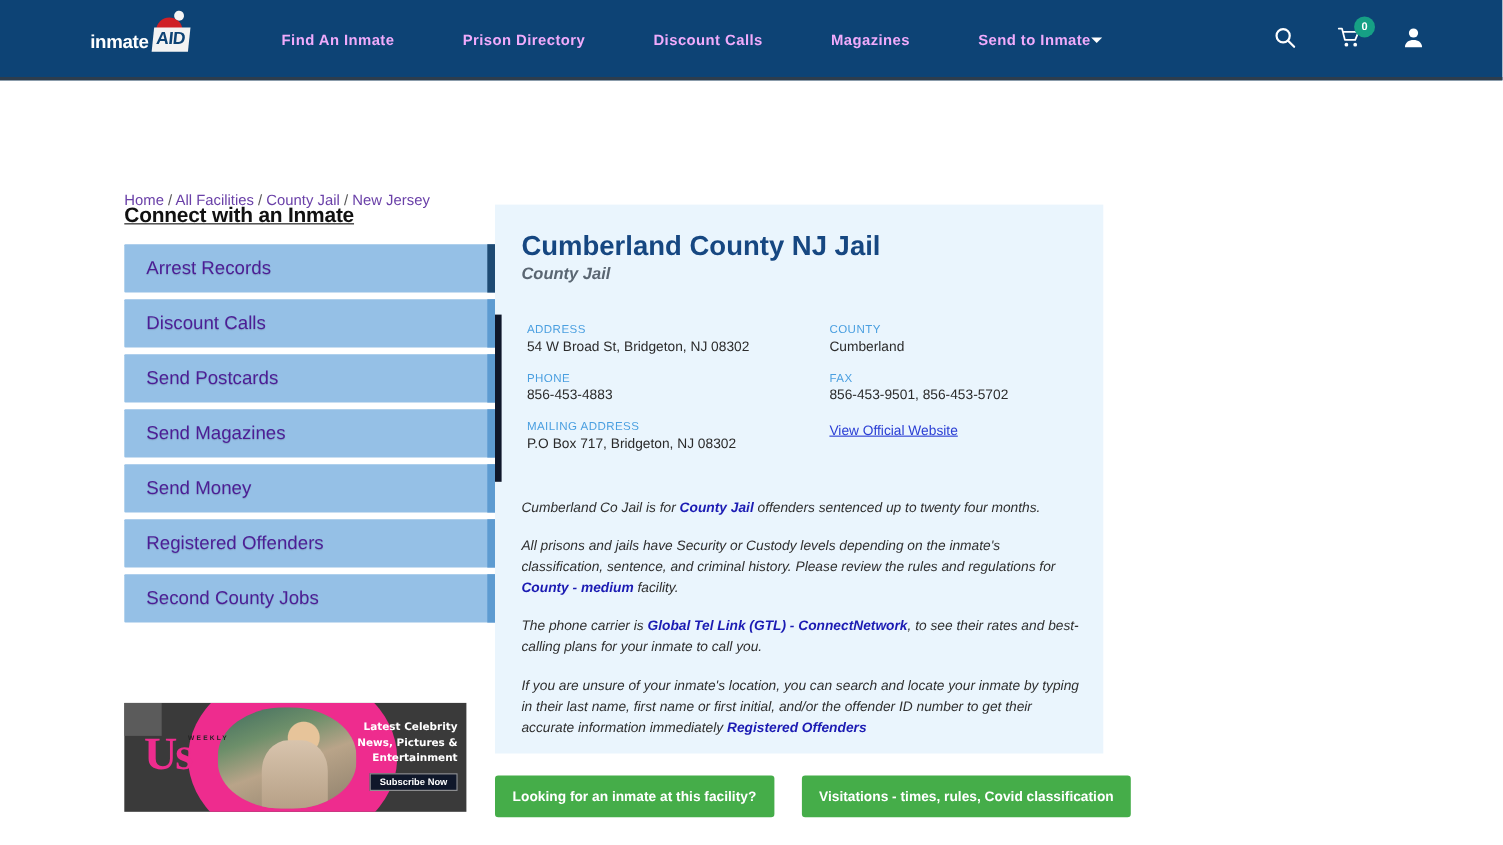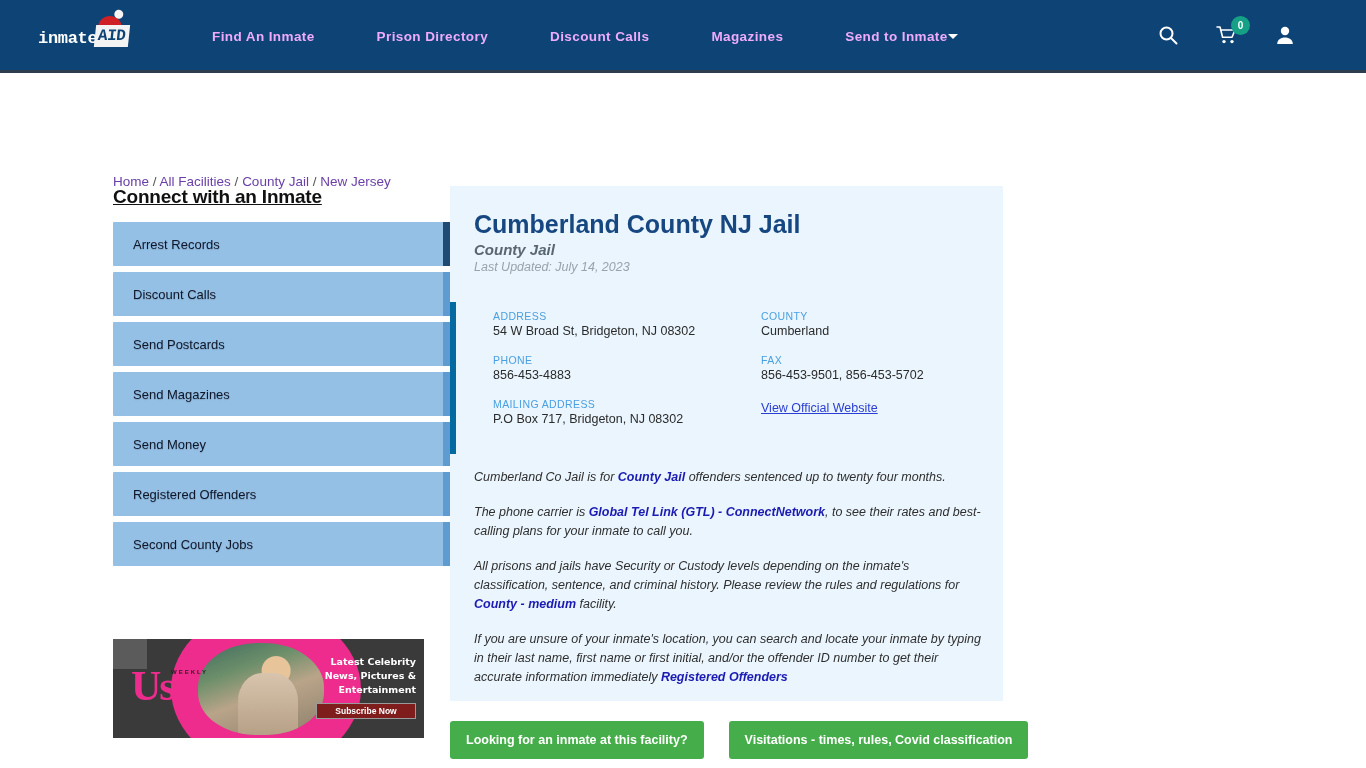--- a/index.html
+++ b/index.html
@@ -17,21 +17,21 @@
   #header {
     height:73px; width:100%;
     background:#0d4375;
     display:flex; align-items:center;
     position:relative;
   }
   #header:after{
     content:""; position:absolute; left:0; right:0; bottom:0; height:3px;
     background:#2d3d4d;
   }
-  #logo { margin-left:38px; width:110px; height:40px; position:relative; flex:none;font-family:Liberation Mono, monospace; }
+  #logo { margin-left:82px; width:110px; height:40px; position:relative; flex:none; }
   #logo .lg-text {
     position:absolute; left:0; top:12px;
     font-size:17px; font-weight:bold; color:#ffffff; letter-spacing:-.3px;
   }
   #logo .lg-box {
     position:absolute; left:57px; top:8px;
     background:#f3f3f3; color:#0d4375;
     font-size:16px; font-weight:bold; letter-spacing:-.5px;
     padding:2px 4px 2px 3px;
     transform:skewX(-6deg);
@@ -87,21 +87,21 @@
   #sidebar h2 {
     margin:0 0 14px 0; font-size:19px; color:#111;
     font-weight:bold; text-decoration:underline; letter-spacing:-.2px;
   }
   .side-btn {
     height:44px; margin-bottom:6px; background:#95c0e6;
     display:flex; align-items:center; position:relative; cursor:pointer;
     border-radius:1px;
   }
   .side-btn .lbl {
-    color:#0f172a; font-size:13px; padding-left:20px;
+    color:#4c1d95; font-size:17px; padding-left:20px;
     text-shadow:0 1px 1px rgba(0,0,0,.15);
   }
   .side-btn .arrow {
     position:absolute; right:0; top:0; width:42px; height:44px;
     background:#5d9bd1; display:flex; align-items:center; justify-content:center;
   }
   .side-btn.active .arrow { background:#1e4a73; }
   .side-btn .arrow svg { display:block; }
 
   
@@ -136,43 +136,43 @@
     content:""; position:absolute; left:40px; top:30px; width:60px; height:70px;
     background:linear-gradient(180deg,#d8c4ad,#b29c82); border-radius:40% 40% 0 0;
   }
   #ad .ad-text {
     position:absolute; right:8px; top:16px; width:96px;
     text-align:right; color:#ffffff; font-size:9.5px;
     line-height:14px; font-weight:bold;
     font-family:"DejaVu Sans", sans-serif;
   }
   #ad .ad-btn {
-    position:absolute; right:8px; top:64px; width:100px; height:16px;
-    background:#7f1d1d; border:1px solid #9a9a9a;
+    position:absolute; right:8px; top:64px; width:80px; height:16px;
+    background:#0f172a; border:1px solid #9a9a9a;
     color:#ffffff; font-size:8.5px; font-weight:bold;
     display:flex; align-items:center; justify-content:center; cursor:pointer;
   }
 
   
   #main { position:absolute; left:450px; top:113px; width:553px; }
   #facility-card { background:#eaf5fd; padding:24px 0 0 0; }
   #facility-card .title {
     margin:0 0 2px 24px; font-size:25px; font-weight:bold; color:#164781;
   }
   #facility-card .subtitle {
     margin:0 0 2px 24px; font-size:15px; font-weight:bold;
     font-style:italic; color:#5a6672;
   }
   #facility-card .updated {
     margin:0 0 0 24px; font-size:12.5px; font-style:italic; color:#9aa3ab;
   }
 
   #info-block {
-    margin:28px 0 0 0; padding:8px 0 12px 37px;
-    border-left:6px solid #0369a1; display:flex;
+    margin:28px 0 0 0; padding:8px 0 12px 23px;
+    border-left:6px solid #0f172a; display:flex;
   }
   #info-block .col { flex:1; }
   #info-block .col.right { padding-left:26px; }
   .info-label {
     font-size:10.5px; color:#4a9fe0; letter-spacing:.4px;
     margin-bottom:2px; text-transform:uppercase;
   }
   .info-value { font-size:12.5px; color:#2b2b2b; margin-bottom:16px; }
   .info-link {
     font-size:12.5px; color:#2a3ed4; text-decoration:underline; cursor:pointer;
@@ -320,21 +320,20 @@
     <div class="us-sub">WEEKLY</div>
     <div class="ad-text">Latest Celebrity News, Pictures &amp; Entertainment</div>
     <div class="ad-btn">Subscribe Now</div>
   </div>
 
   <div id="main">
 
     <div id="facility-card">
       <h1 class="title">Cumberland County NJ Jail</h1>
       <div class="subtitle">County Jail</div>
-      <div class="updated">Last Updated: July 14, 2023</div>
 
       <div id="info-block">
         <div class="col">
           <div class="info-label">ADDRESS</div>
           <div class="info-value">54 W Broad St, Bridgeton, NJ 08302</div>
           <div class="info-label">PHONE</div>
           <div class="info-value">856-453-4883</div>
           <div class="info-label">MAILING ADDRESS</div>
           <div class="info-value">P.O Box 717, Bridgeton, NJ 08302</div>
         </div>
@@ -345,24 +344,24 @@
           <div class="info-value">856-453-9501, 856-453-5702</div>
           <a class="info-link">View Official Website</a>
         </div>
       </div>
 
       <div id="desc">
         <p>
           <span>Cumberland Co Jail is for </span><a>County Jail</a><span> offenders sentenced up to twenty four months.</span>
         </p>
         <p>
-          <span>The phone carrier is </span><a>Global Tel Link (GTL) - ConnectNetwork</a><span>, to see their rates and best-calling plans for your inmate to call you.</span>
+          <span>All prisons and jails have Security or Custody levels depending on the inmate's classification, sentence, and criminal history. Please review the rules and regulations for </span><a>County - medium</a><span> facility.</span>
         </p>
         <p>
-          <span>All prisons and jails have Security or Custody levels depending on the inmate's classification, sentence, and criminal history. Please review the rules and regulations for </span><a>County - medium</a><span> facility.</span>
+          <span>The phone carrier is </span><a>Global Tel Link (GTL) - ConnectNetwork</a><span>, to see their rates and best-calling plans for your inmate to call you.</span>
         </p>
         <p>
           <span>If you are unsure of your inmate's location, you can search and locate your inmate by typing in their last name, first name or first initial, and/or the offender ID number to get their accurate information immediately </span><a>Registered Offenders</a>
         </p>
       </div>
     </div>
 
     <div id="cta-row">
       <button class="cta-btn">Looking for an inmate at this facility?</button>
       <button class="cta-btn">Visitations - times, rules, Covid classification</button>

